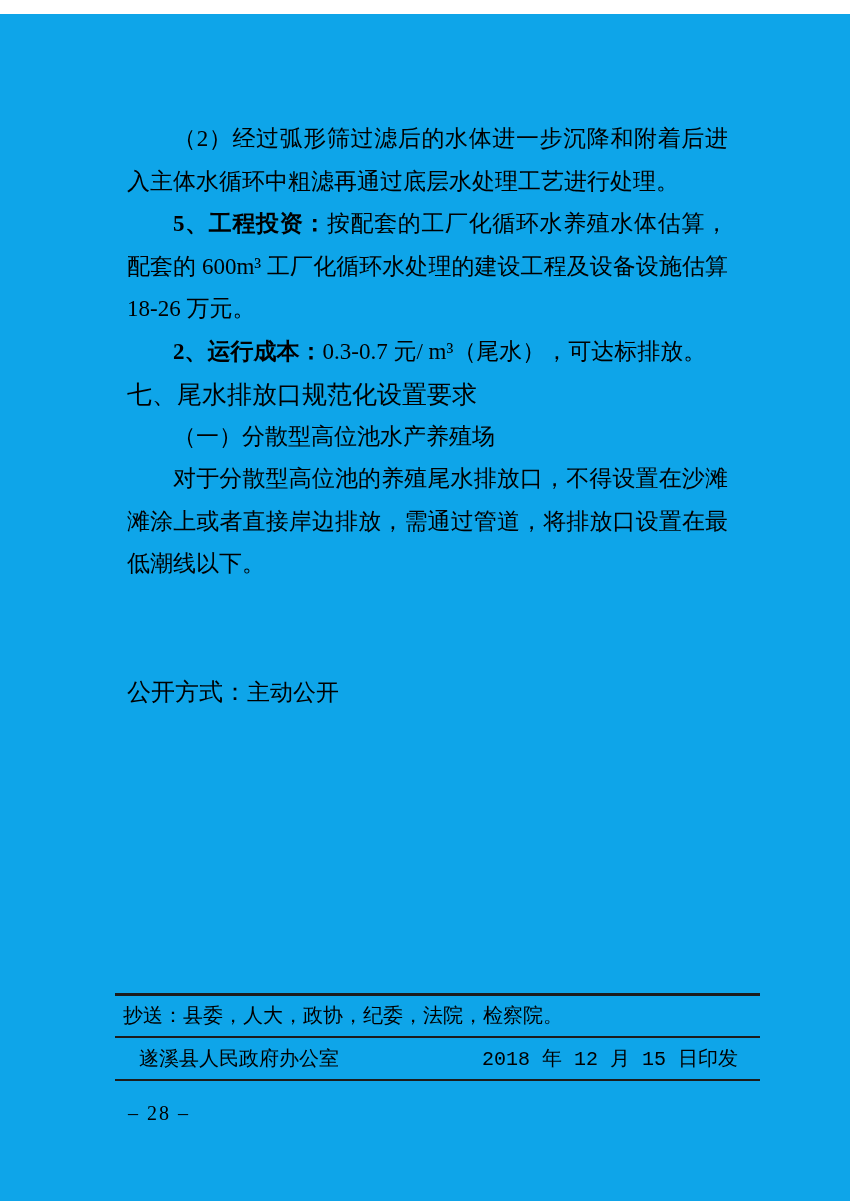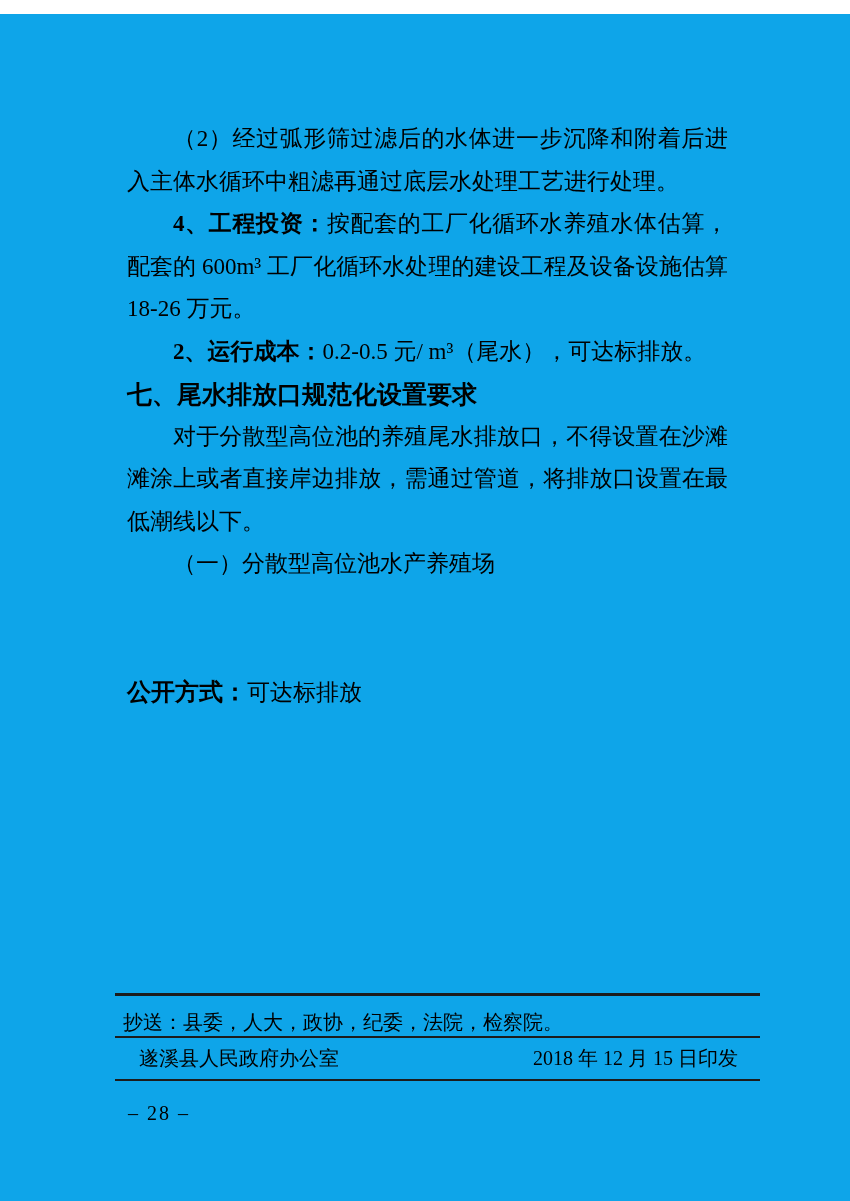--- a/index.html
+++ b/index.html
@@ -20,92 +20,93 @@
     width: 601px;
     font-size: 23px;
     line-height: 42.5px;
     text-align: justify;
   }
   .para { margin: 0; text-indent: 2em; }
   .para-lead { font-weight: bold; }
   .section-heading {
     margin: 0;
     font-family: "Liberation Sans", "DejaVu Sans", sans-serif;
-    font-weight: bold;
+    font-weight: normal;
     font-size: 25px;
     line-height: 42.5px;
     text-indent: 0;
     text-align: left;
   }
   .publicity {
     margin-top: 85px;
     text-align: left;
     text-indent: 0;
   }
   .pub-label {
     font-family: "Liberation Sans", "DejaVu Sans", sans-serif;
-    font-weight: bold;
+    font-weight: normal;
     font-size: 24px;
   }
   .pub-value { font-size: 23px; }
   .doc-footer {
     position: absolute;
     left: 115px;
     top: 979px;
     width: 645px;
     font-size: 20px;
   }
   .rule { width: 100%; background: #1c1c1c; }
   .rule-thick { height: 2.5px; }
   .rule-thin { height: 1.5px; }
   .cc-row {
     height: 40.5px;
     display: flex;
-    align-items: flex-end;
+    align-items: center;
     padding-left: 8px;
   }
   .issue-row {
     height: 41px;
     display: flex;
     align-items: center;
     justify-content: space-between;
     padding-left: 24px;
     padding-right: 22px;
+    font-family: Liberation Mono, monospace;
   }
   .page-number {
     position: absolute;
     left: 128px;
     top: 1088px;
     font-size: 20px;
     letter-spacing: 2px;
   }
 </style>
 </head>
 <body>
 
 <div class="page">
 
   <main class="content">
 
     <p class="para">（2）经过弧形筛过滤后的水体进一步沉降和附着后进入主体水循环中粗滤再通过底层水处理工艺进行处理。</p>
 
-    <p class="para"><span class="para-lead">4、工程投资：</span><span>按配套的工厂化循环水养殖水体估算，配套的 600m³ 工厂化循环水处理的建设工程及设备设施估算 18-26 万元。</span></p>
+    <p class="para"><span class="para-lead">5、工程投资：</span><span>按配套的工厂化循环水养殖水体估算，配套的 600m³ 工厂化循环水处理的建设工程及设备设施估算 18-26 万元。</span></p>
 
-    <p class="para"><span class="para-lead">2、运行成本：</span><span>0.2-0.5 元/ m³（尾水），可达标排放。</span></p>
+    <p class="para"><span class="para-lead">2、运行成本：</span><span>0.3-0.7 元/ m³（尾水），可达标排放。</span></p>
 
     <h2 class="section-heading">七、尾水排放口规范化设置要求</h2>
 
+    <p class="para">（一）分散型高位池水产养殖场</p>
+
     <p class="para">对于分散型高位池的养殖尾水排放口，不得设置在沙滩滩涂上或者直接岸边排放，需通过管道，将排放口设置在最低潮线以下。</p>
-
-    <p class="para">（一）分散型高位池水产养殖场</p>
 
 
 
 
-    <div class="publicity"><span class="pub-label">公开方式：</span><span class="pub-value">可达标排放</span></div>
+    <div class="publicity"><span class="pub-label">公开方式：</span><span class="pub-value">主动公开</span></div>
 
   </main>
 
   <footer class="doc-footer">
     <div class="rule rule-thick"></div>
     <div class="cc-row">
       <span>抄送：县委，人大，政协，纪委，法院，检察院。</span>
     </div>
     <div class="rule rule-thin"></div>
     <div class="issue-row">

